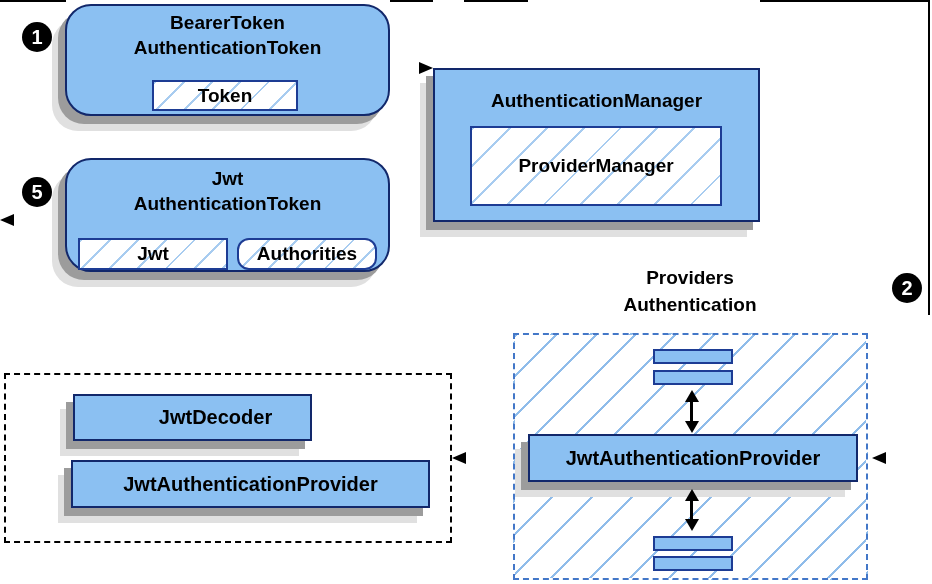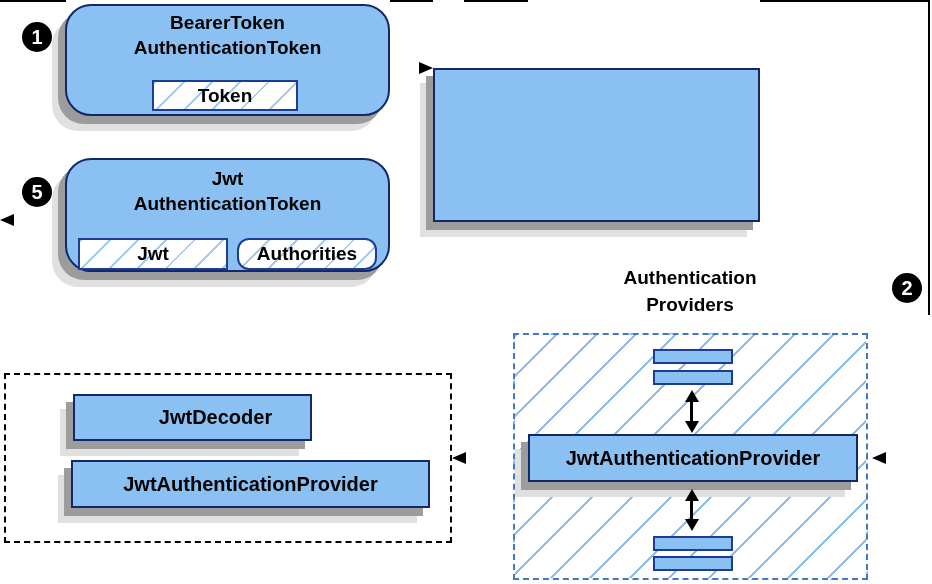--- a/index.html
+++ b/index.html
@@ -86,32 +86,34 @@
   <div class="badge" style="left:22px;top:177px;">5</div>
 
   <div class="node rounded" style="left:65px;top:4px;width:325px;height:112px;"></div>
   <div class="node-title" style="left:65px;top:10px;width:325px;">
     <div>BearerToken</div>
     <div>AuthenticationToken</div>
   </div>
   <div class="chip" style="left:152px;top:80px;width:146px;height:31px;">Token</div>
 
   <div class="node" style="left:433px;top:68px;width:327px;height:154px;"></div>
+  <div class="node-title" style="left:433px;top:88px;width:327px;">AuthenticationManager</div>
+  <div class="chip chip-lg" style="left:470px;top:126px;width:252px;height:80px;">ProviderManager</div>
 
   <div class="node rounded" style="left:65px;top:158px;width:325px;height:114px;"></div>
   <div class="node-title" style="left:65px;top:166px;width:325px;">
     <div>Jwt</div>
     <div>AuthenticationToken</div>
   </div>
   <div class="chip" style="left:78px;top:238px;width:150px;height:32px;">Jwt</div>
   <div class="chip" style="left:237px;top:238px;width:140px;height:32px;border-radius:12px;">Authorities</div>
 
   <div class="group-label" style="left:560px;top:264px;width:260px;">
+    <div>Providers</div>
     <div>Authentication</div>
-    <div>Providers</div>
   </div>
   <div class="group-blue" style="left:513px;top:333px;width:355px;height:247px;"></div>
 
   <div class="bar" style="left:653px;top:349px;"></div>
   <div class="bar" style="left:653px;top:370px;"></div>
 
   <div class="tri-up" style="left:685px;top:390px;"></div>
   <div class="vshaft" style="left:690px;top:400px;height:22px;"></div>
   <div class="tri-down" style="left:685px;top:421px;"></div>
 

